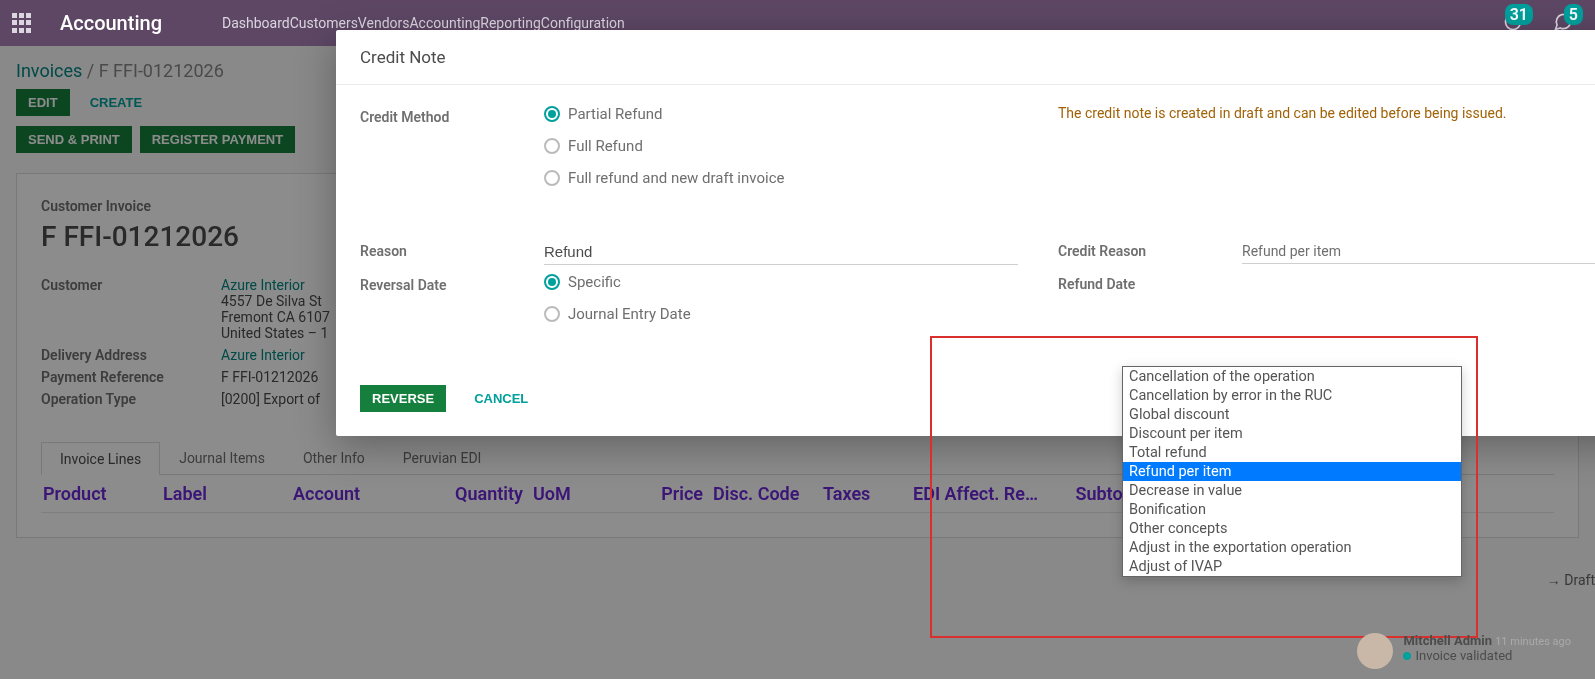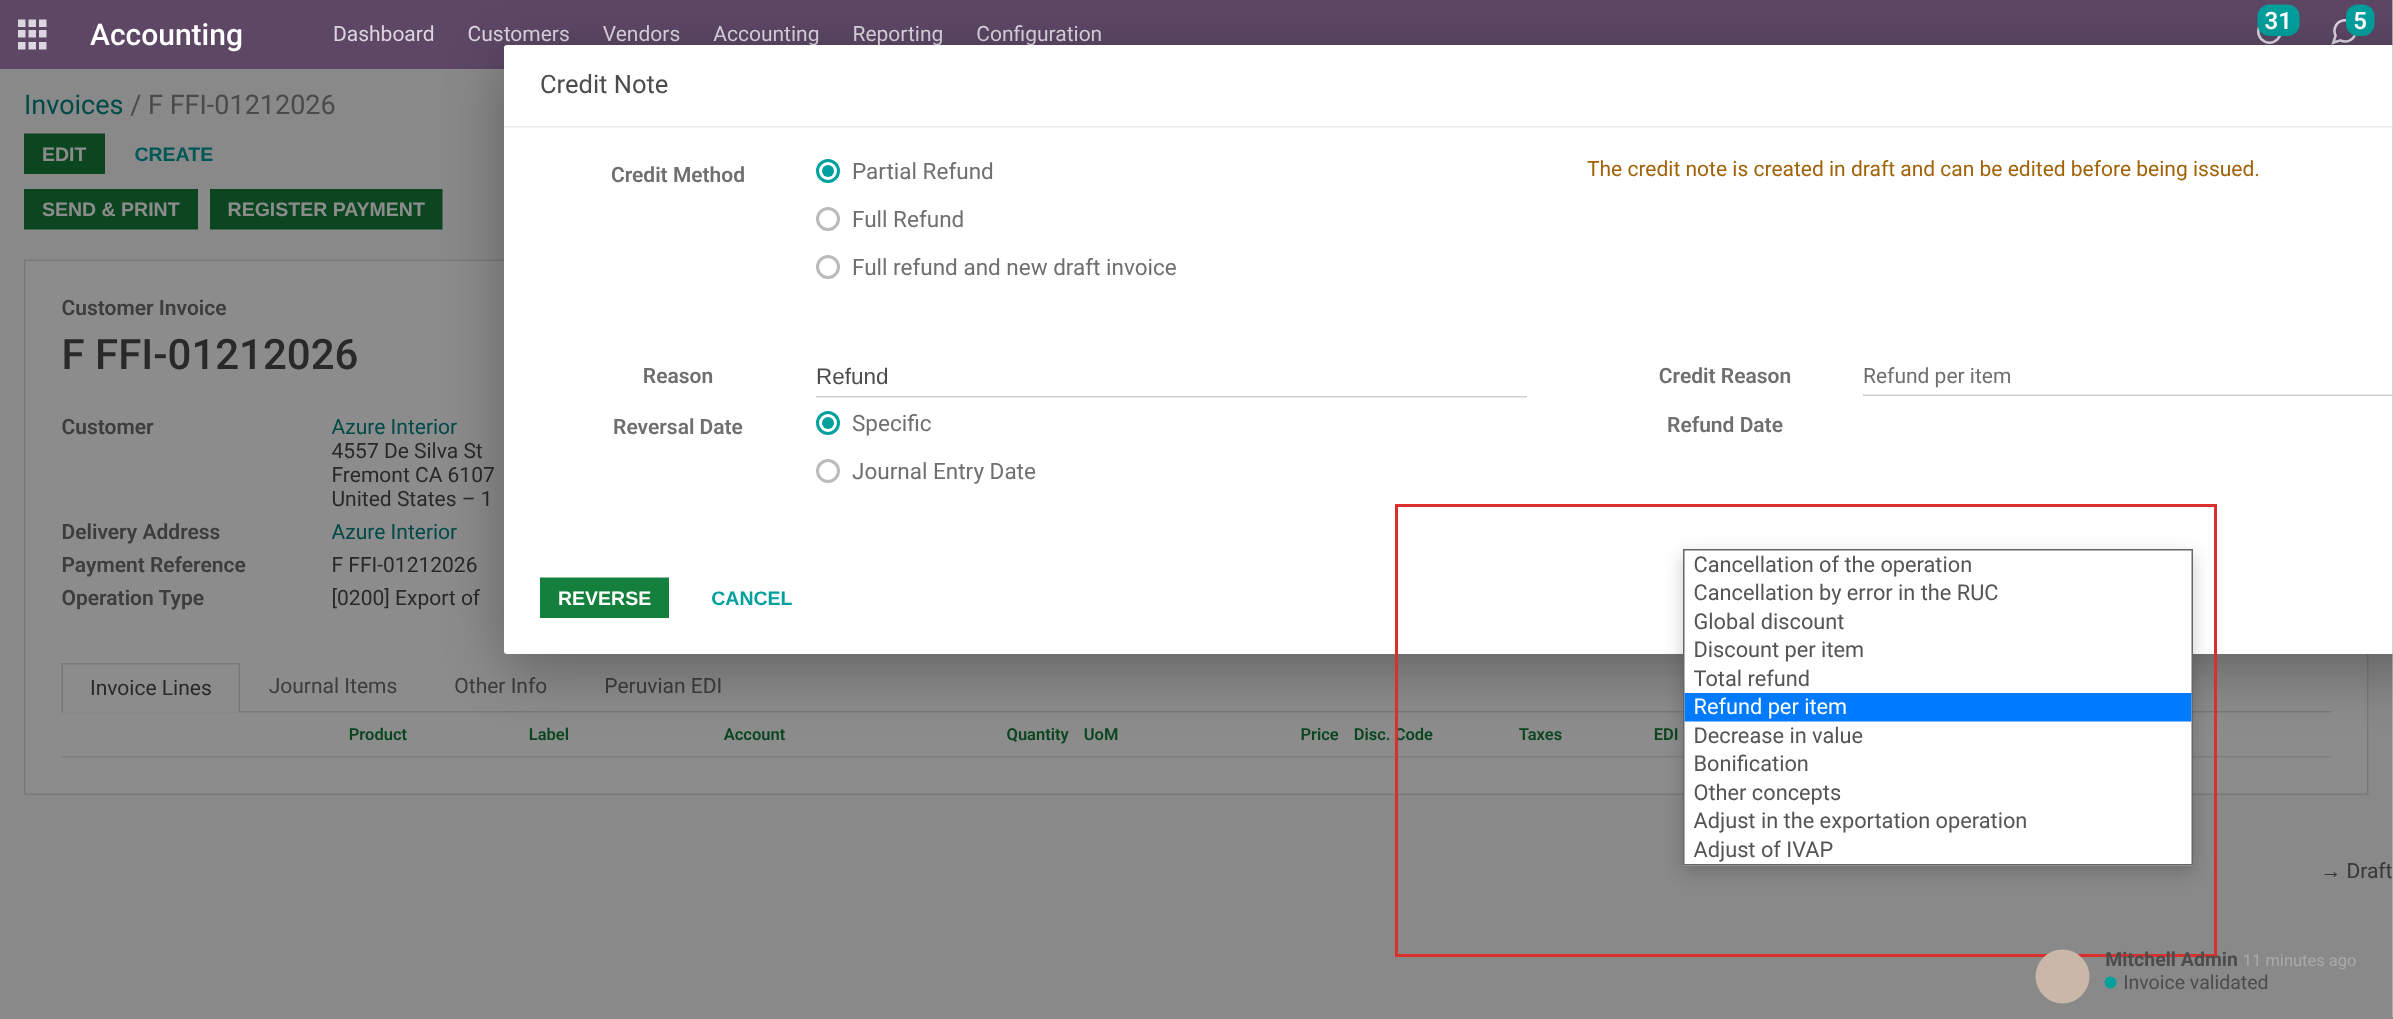--- a/index.html
+++ b/index.html
@@ -3,21 +3,21 @@
 <meta charset="utf-8">
 <style>
 * { box-sizing: border-box; margin: 0; padding: 0; }
 body { font-family: -apple-system, BlinkMacSystemFont, "Segoe UI", Roboto, "Helvetica Neue", sans-serif; font-size: 14px; color: #4c4c4c; background: #f9f9f9; overflow: hidden; width: 1595px; height: 679px; position: relative; }
 
 
 .navbar { background: #5d4765; color: #dcd6e0; height: 46px; display: flex; align-items: center; padding: 0 12px; gap: 20px; }
 .navbar .apps-icon { width: 20px; height: 20px; display: inline-flex; flex-wrap: wrap; gap: 2px; }
 .navbar .apps-icon span { width: 5px; height: 5px; background: #dcd6e0; }
 .navbar .brand { font-size: 20px; font-weight: 500; color: #fff; margin-left: 8px; }
-.navbar .menu { display: flex; gap: 22px; margin-left: 40px; font-size: 14px; }
+.navbar .menu { display: flex; margin-left: 40px; font-size: 14px; }
 .navbar .menu-item { color: #dcd6e0; cursor: pointer; }
 .navbar .spacer { flex: 1; }
 .navbar .badge-wrap { position: relative; color: #dcd6e0; margin-right: 10px; }
 .navbar .badge { position: absolute; top: -8px; right: -10px; background: #00a09d; color: #fff; border-radius: 8px; padding: 1px 5px; font-size: 16px; font-weight: 600; }
 
 
 .page-head { padding: 14px 16px 6px; }
 .breadcrumb { font-size: 18px; color: #888; }
 .breadcrumb .root { color: #008784; }
 .actions-row { margin-top: 8px; display: flex; gap: 8px; }
@@ -31,33 +31,33 @@
 .form-sheet h1 { font-size: 28px; font-weight: 500; color: #4c4c4c; margin: 6px 0 18px; }
 .field-label { color: #6f6f6f; font-size: 14px; font-weight: 600; }
 .link { color: #008784; }
 .two-col { display: flex; gap: 40px; }
 .col { flex: 1; }
 .field-row { display: flex; margin: 6px 0; }
 .field-row .field-label { width: 180px; }
 .tabs { display: flex; border-bottom: 1px solid #ddd; margin-top: 28px; }
 .tab { padding: 8px 18px; border: 1px solid transparent; border-bottom: none; cursor: pointer; color: #6f6f6f; }
 .tab.active { border-color: #ddd; background: #fff; position: relative; top: 1px; color: #4c4c4c; }
-.table-head { display: flex; gap: 10px; padding: 8px 2px; font-size: 11px; color: #15803d; font-weight: 600; border-bottom: 1px solid #e5e5e5; justify-content: center; }
+.table-head { display: flex; gap: 10px; padding: 8px 2px; font-size: 18px; color: #6d28d9; font-weight: 600; border-bottom: 1px solid #e5e5e5; }
 
 
 .modal-backdrop { position: absolute; inset: 0; top: 46px; background: rgba(0,0,0,0.45); }
 .modal { position: absolute; top: 30px; left: 336px; width: 1404px; background: #fff; border-radius: 2px; box-shadow: 0 10px 40px rgba(0,0,0,0.3); }
 .modal-header { padding: 16px 24px; border-bottom: 1px solid #e9ecef; display: flex; justify-content: space-between; align-items: center; }
 .modal-title { font-size: 17px; color: #4c4c4c; }
 .modal-close { font-size: 22px; color: #888; cursor: pointer; background: none; border: none; line-height: 1; }
 .modal-body { padding: 20px 24px; }
 .modal-row { display: flex; gap: 40px; margin-bottom: 6px; }
 .modal-col { flex: 1; }
 .modal-field { display: flex; align-items: flex-start; margin-bottom: 8px; }
-.modal-field .field-label { width: 184px; padding-top: 4px; text-align: center; }
+.modal-field .field-label { width: 184px; padding-top: 4px; }
 .modal-field .field-value { flex: 1; }
 .radio-opt { display: flex; align-items: center; gap: 8px; margin-bottom: 14px; color: #6f6f6f; font-size: 15px; }
 .radio { width: 16px; height: 16px; border: 2px solid #00a09d; border-radius: 50%; display: inline-flex; align-items: center; justify-content: center; }
 .radio.empty { border-color: #bbb; }
 .radio .dot { width: 8px; height: 8px; background: #00a09d; border-radius: 50%; }
 .text-input { width: 100%; border: none; border-bottom: 1px solid #cfcfcf; padding: 4px 0; font-size: 15px; color: #4c4c4c; outline: none; }
 .select-input { width: 100%; border: none; border-bottom: 1px solid #cfcfcf; padding: 4px 0; font-size: 14px; color: #6f6f6f; display: flex; justify-content: space-between; align-items: center; }
 .caret-down { width: 0; height: 0; border-left: 5px solid transparent; border-right: 5px solid transparent; border-top: 5px solid #888; }
 .hint { color: #a16207; font-size: 14px; }
 .modal-footer { padding: 14px 24px 24px; display: flex; gap: 16px; }

